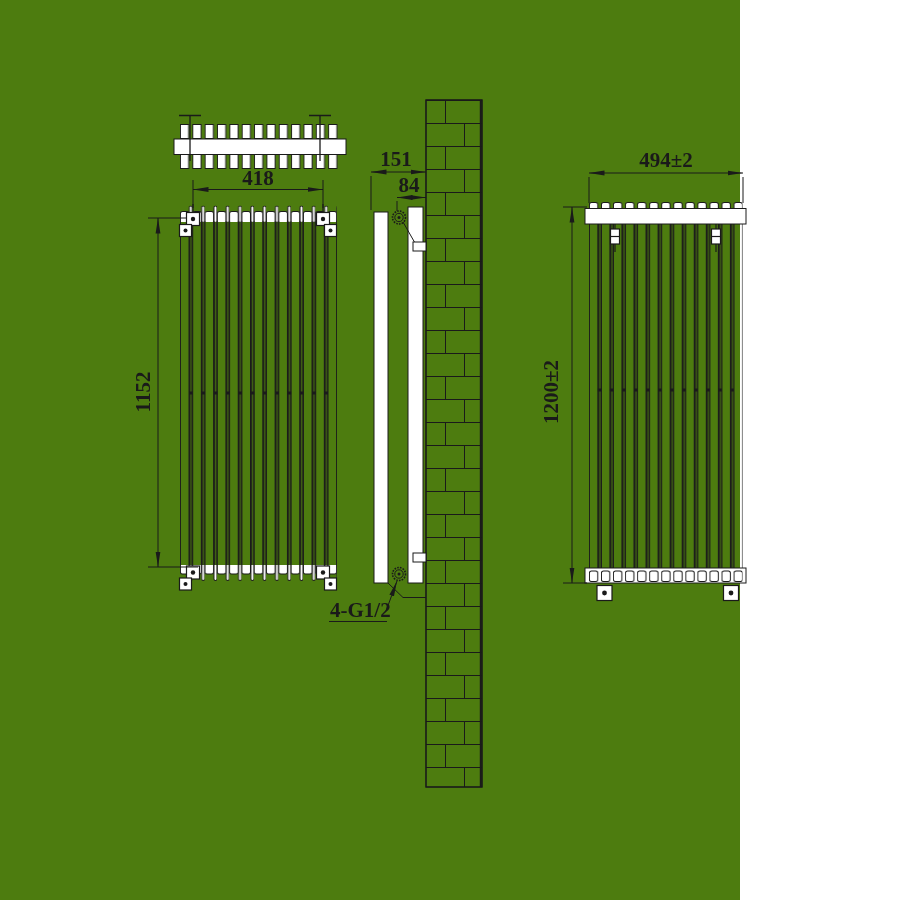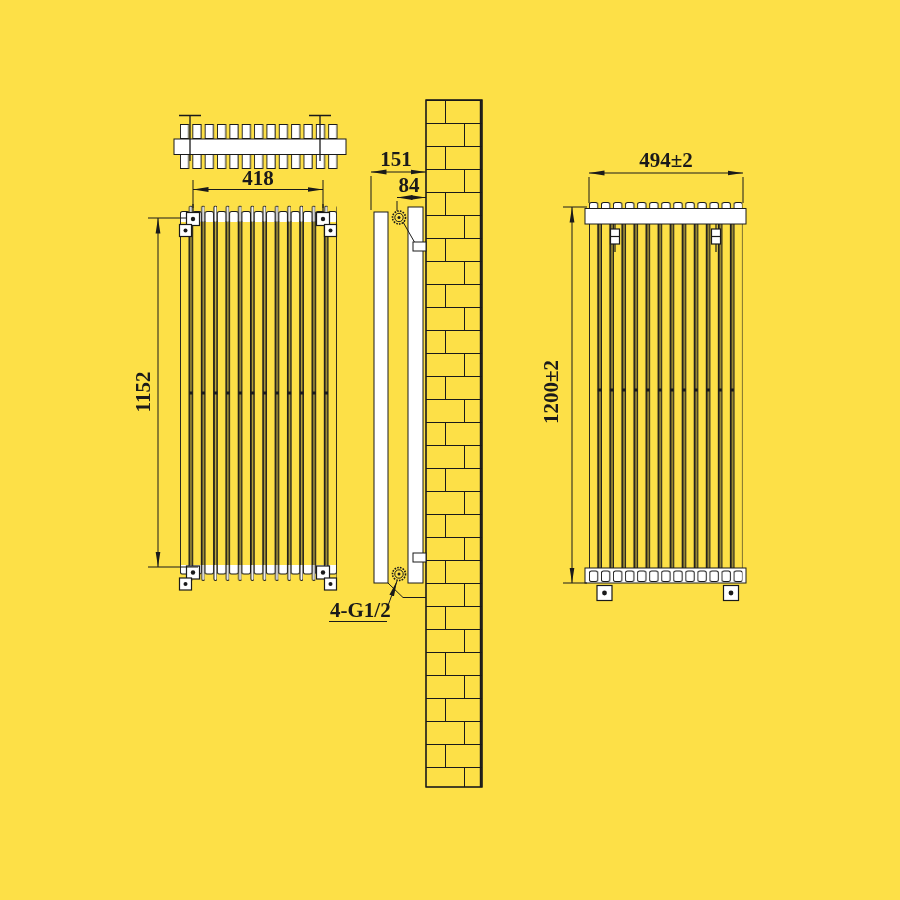--- a/index.html
+++ b/index.html
@@ -1,19 +1,19 @@
 <!DOCTYPE html>
 <html><head>
 <meta charset="utf-8">
 <style>
   html,body{margin:0;padding:0;background:#ffffff;}
   #canvas{
     position:relative;
-    width:900px;height:900px;
-    background:#fde047;
+    width:740px;height:900px;
+    background:#4d7c0f;
     font-family:"Liberation Serif", serif;
   }
   svg{display:block;}
   text.dim{
     font-family:"Liberation Serif", serif;
     font-weight:bold;
     font-size:21px;
     fill:#1a1a1a;
   }
 </style>

